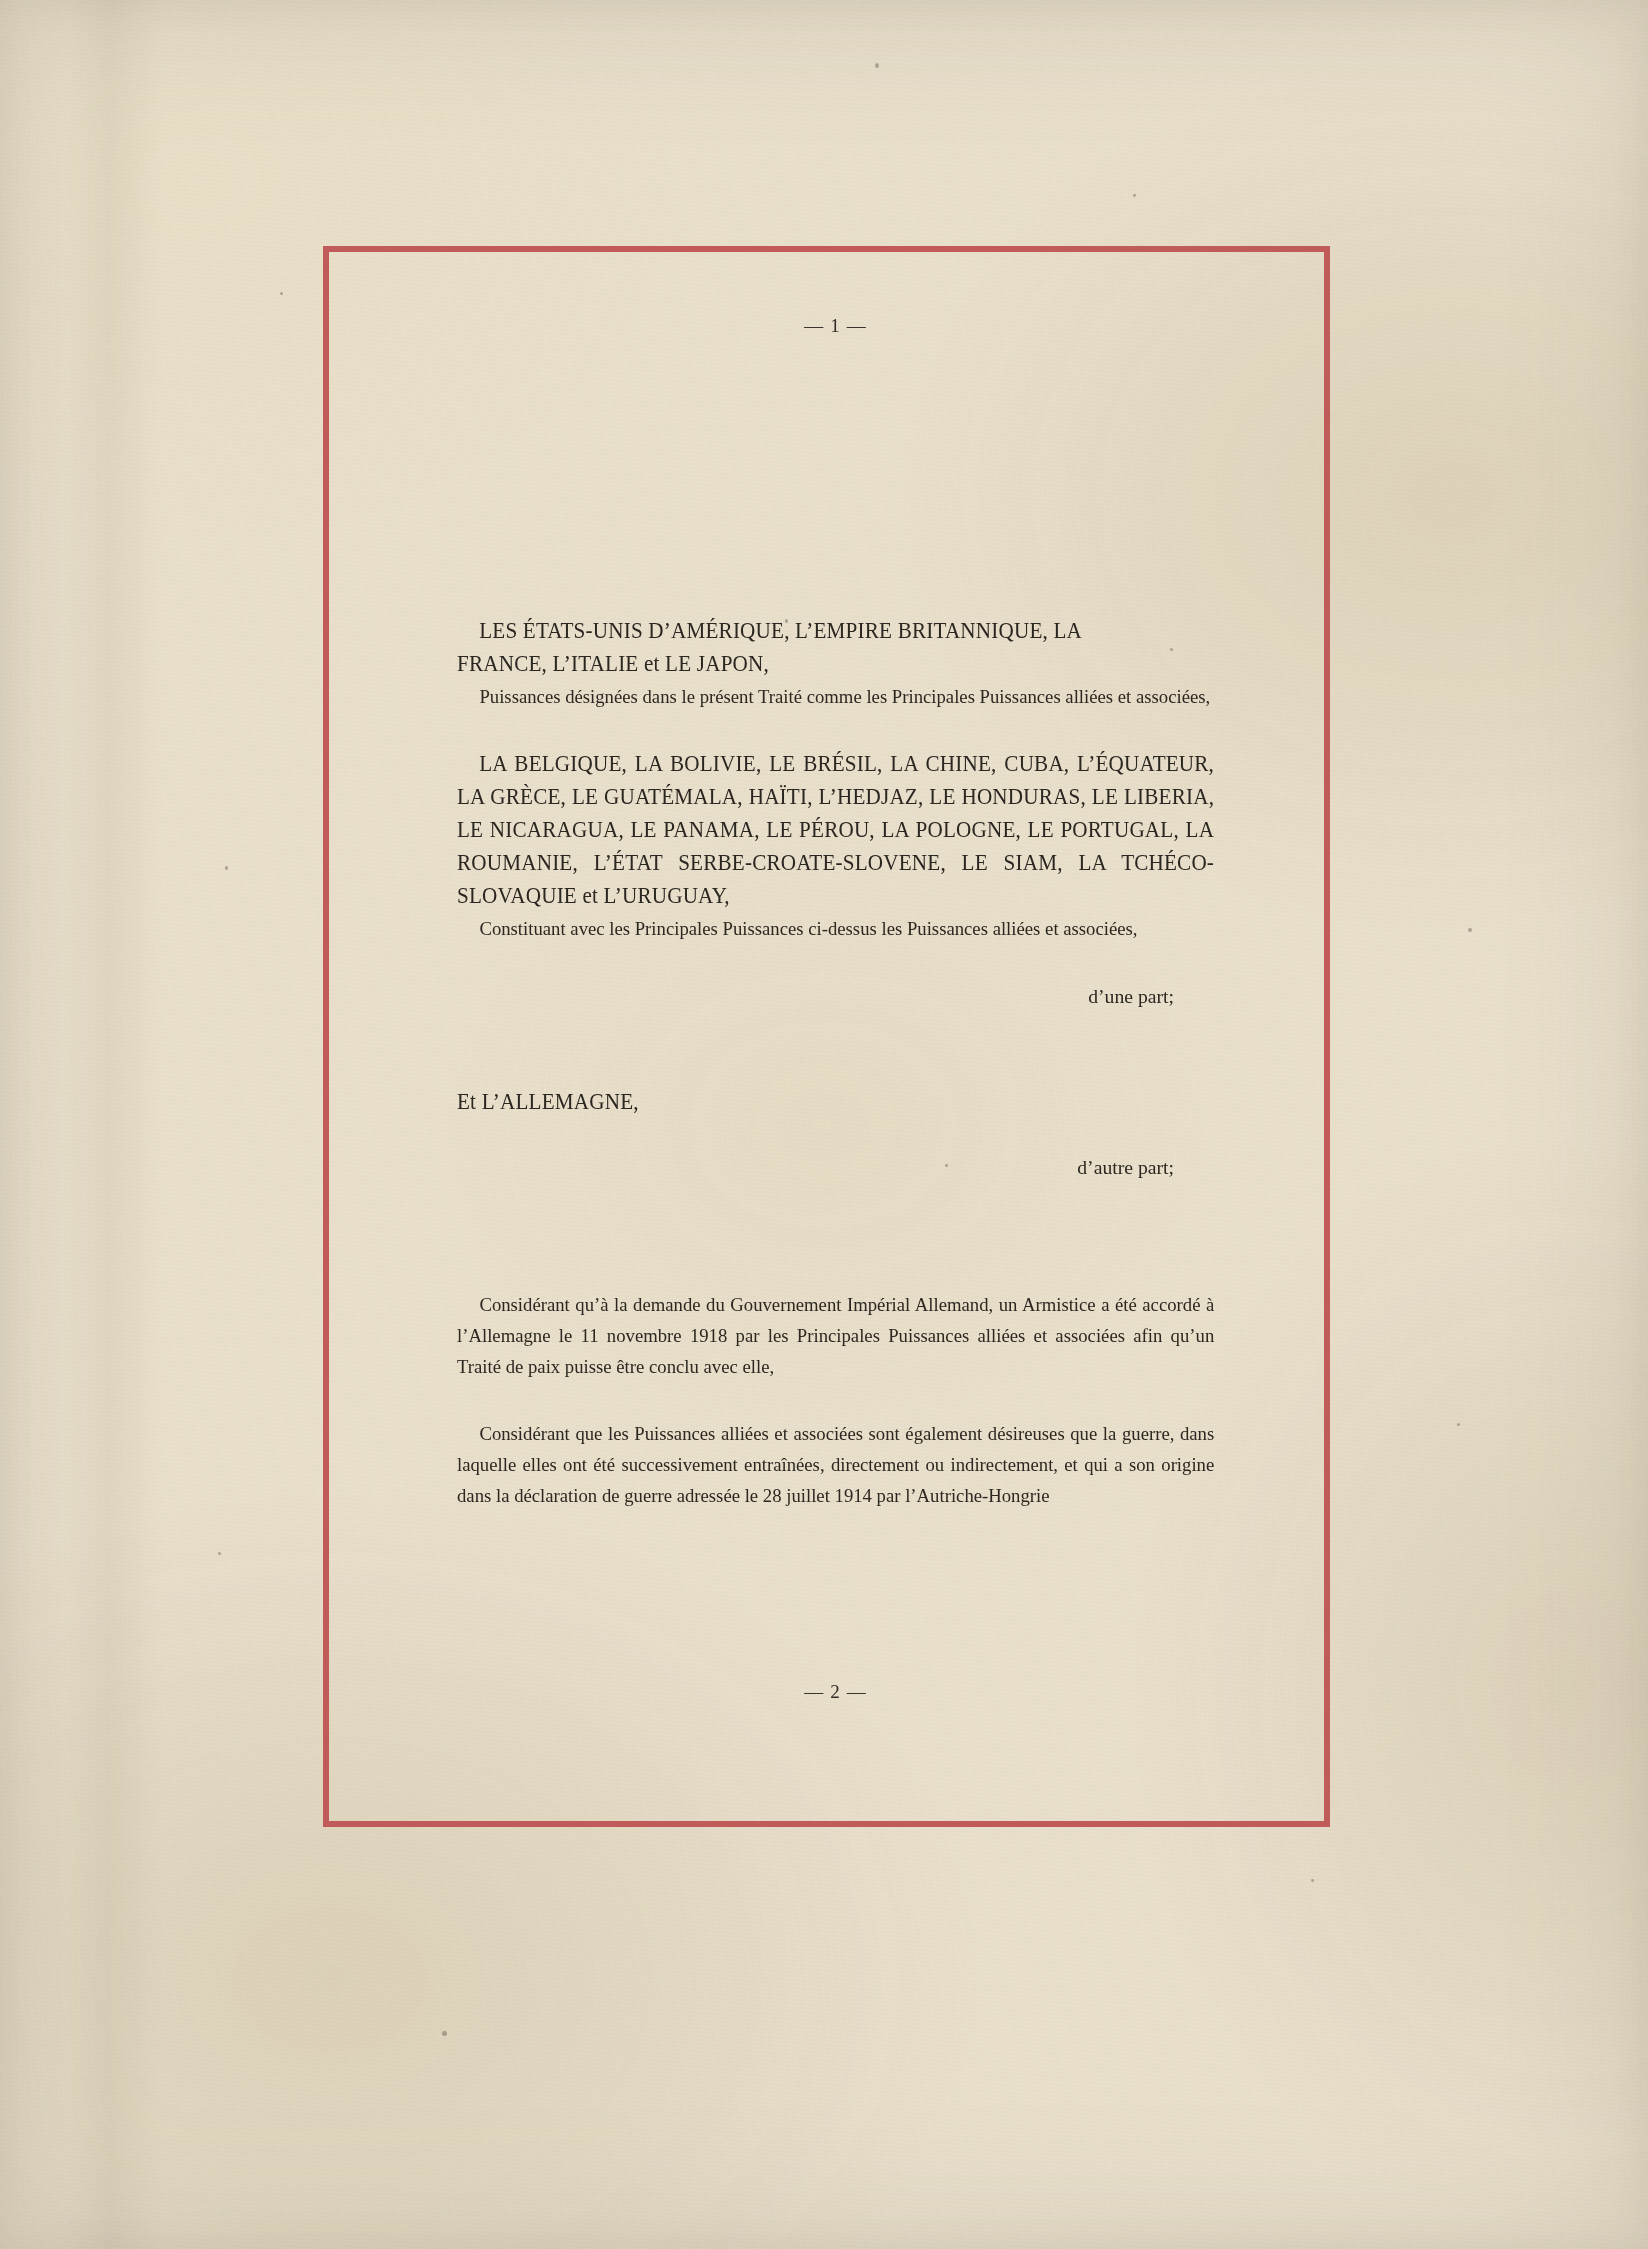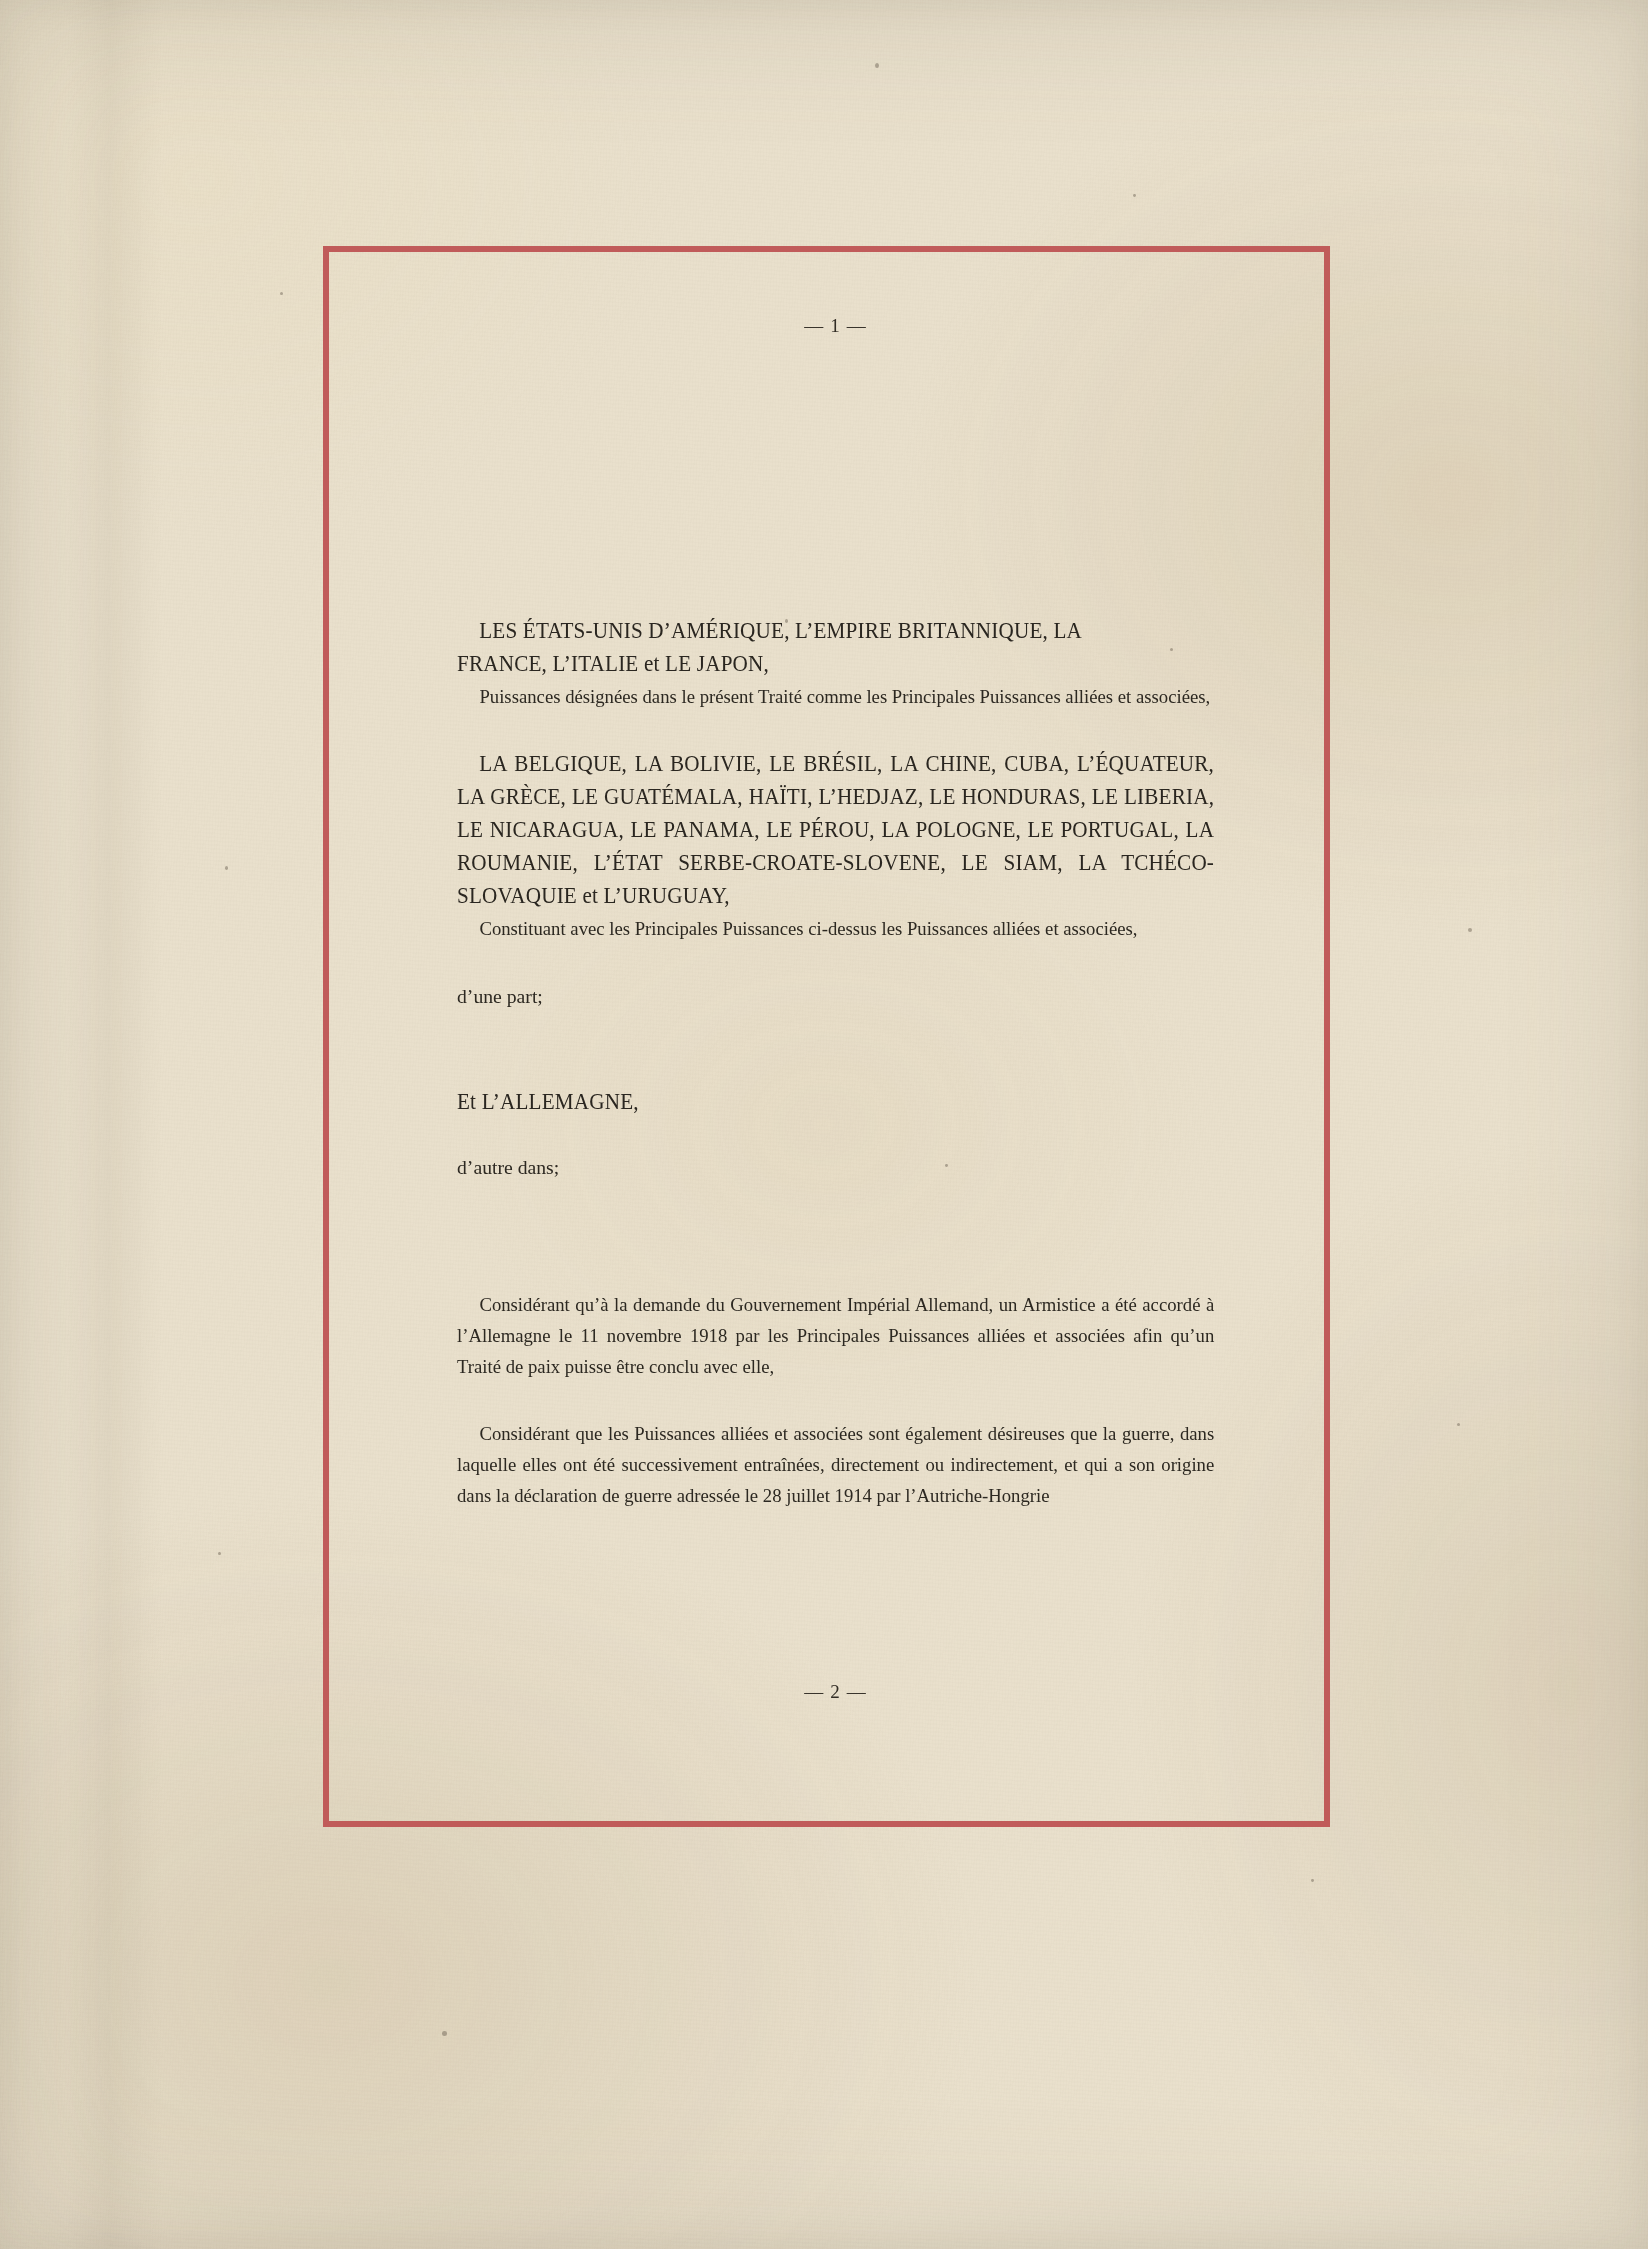--- a/index.html
+++ b/index.html
@@ -125,20 +125,21 @@
     text-align-last: left;
     text-indent: 23.6px;
     transform: scaleX(.95);
     transform-origin: left top;
     width: 105.3%;
     color: #2c2821;
   }
 
   .sig {
     font-size: 19.7px;
+    text-align: right;
     padding-right: 40px;
     color: #2c2821;
   }
 
   .heading-lead { }
 
   .folio-bottom {
     position: absolute;
     left: 457px;
     top: 1681px;
@@ -195,21 +196,21 @@
     <div class="gap-c"></div>
 
     <div class="sig">d’une part;</div>
 
     <div class="gap-d"></div>
 
     <div class="caps-block">Et L’ALLEMAGNE,</div>
 
     <div class="gap-b"></div>
 
-    <div class="sig">d’autre dans;</div>
+    <div class="sig">d’autre part;</div>
 
     <div class="gap-g"></div>
 
     <div class="para">Considérant qu’à la demande du Gouvernement Impérial Allemand, un Armistice a été accordé à l’Allemagne le 11 novembre 1918 par les Principales Puissances alliées et associées afin qu’un Traité de paix puisse être conclu avec elle,</div>
 
     <div class="gap-b"></div>
 
     <div class="para">Considérant que les Puissances alliées et associées sont également désireuses que la guerre, dans laquelle elles ont été successivement entraînées, directement ou indirectement, et qui a son origine dans la déclaration de guerre adressée le 28 juillet 1914 par l’Autriche-Hongrie</div>
 
   </div>

